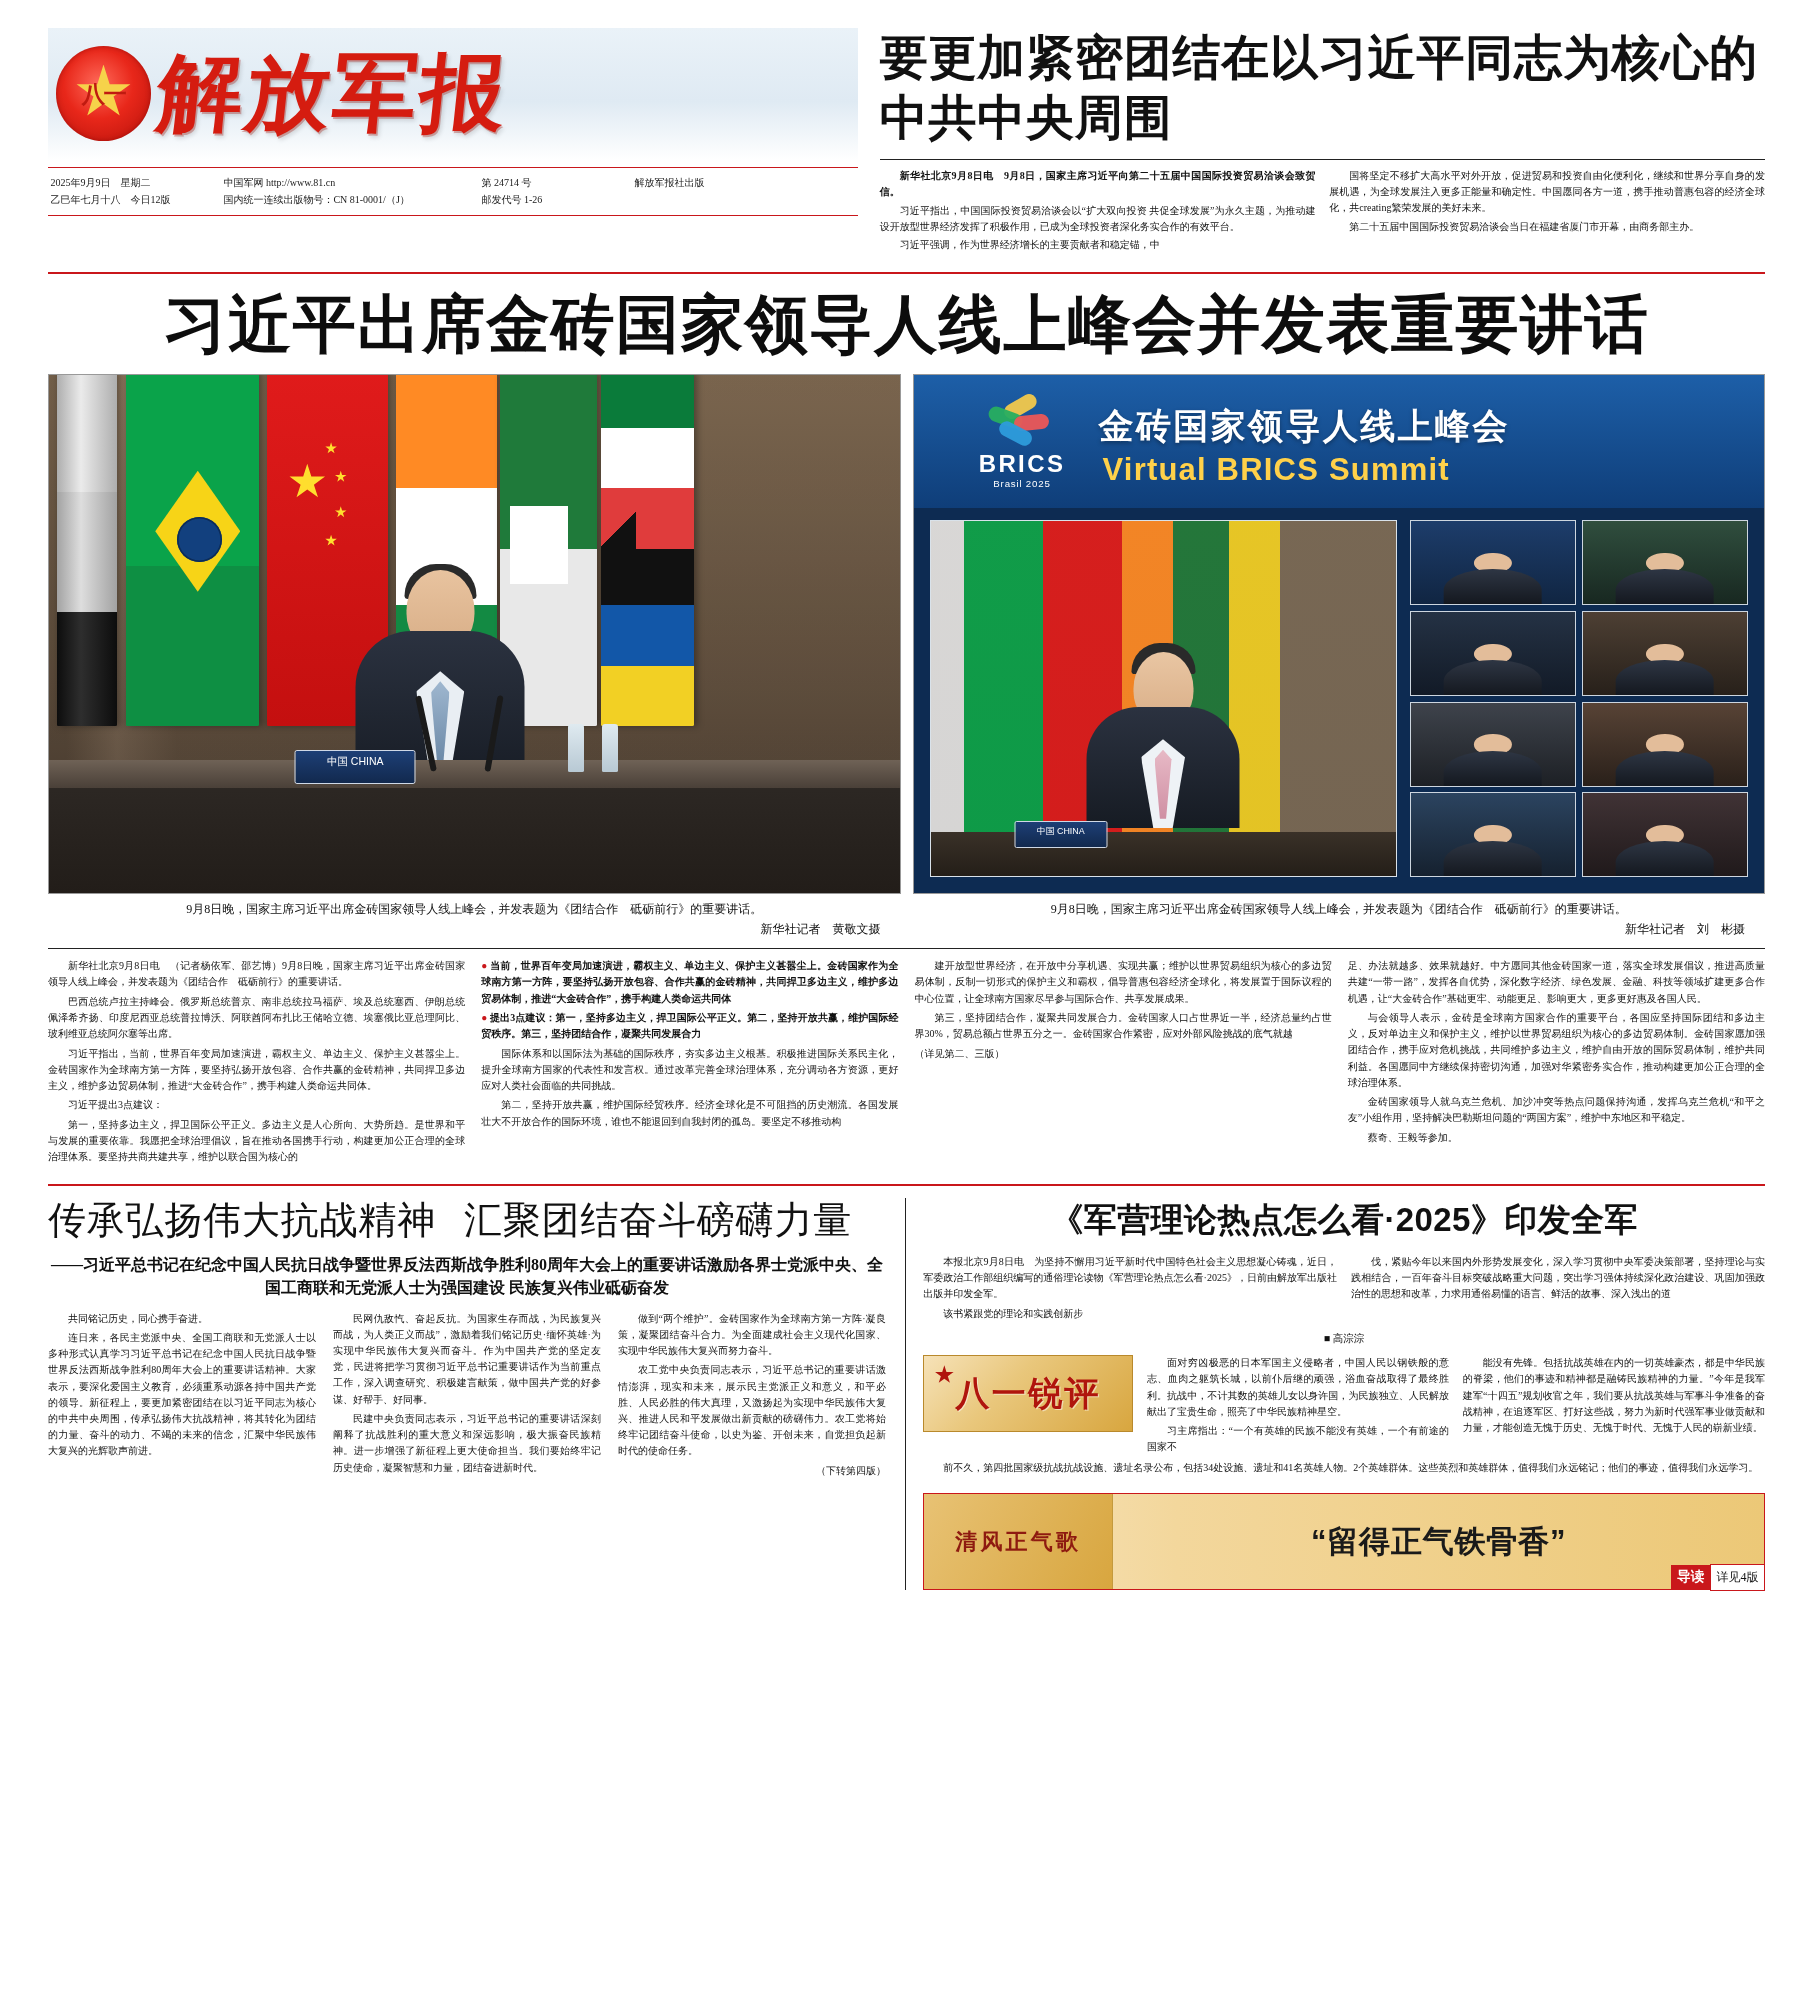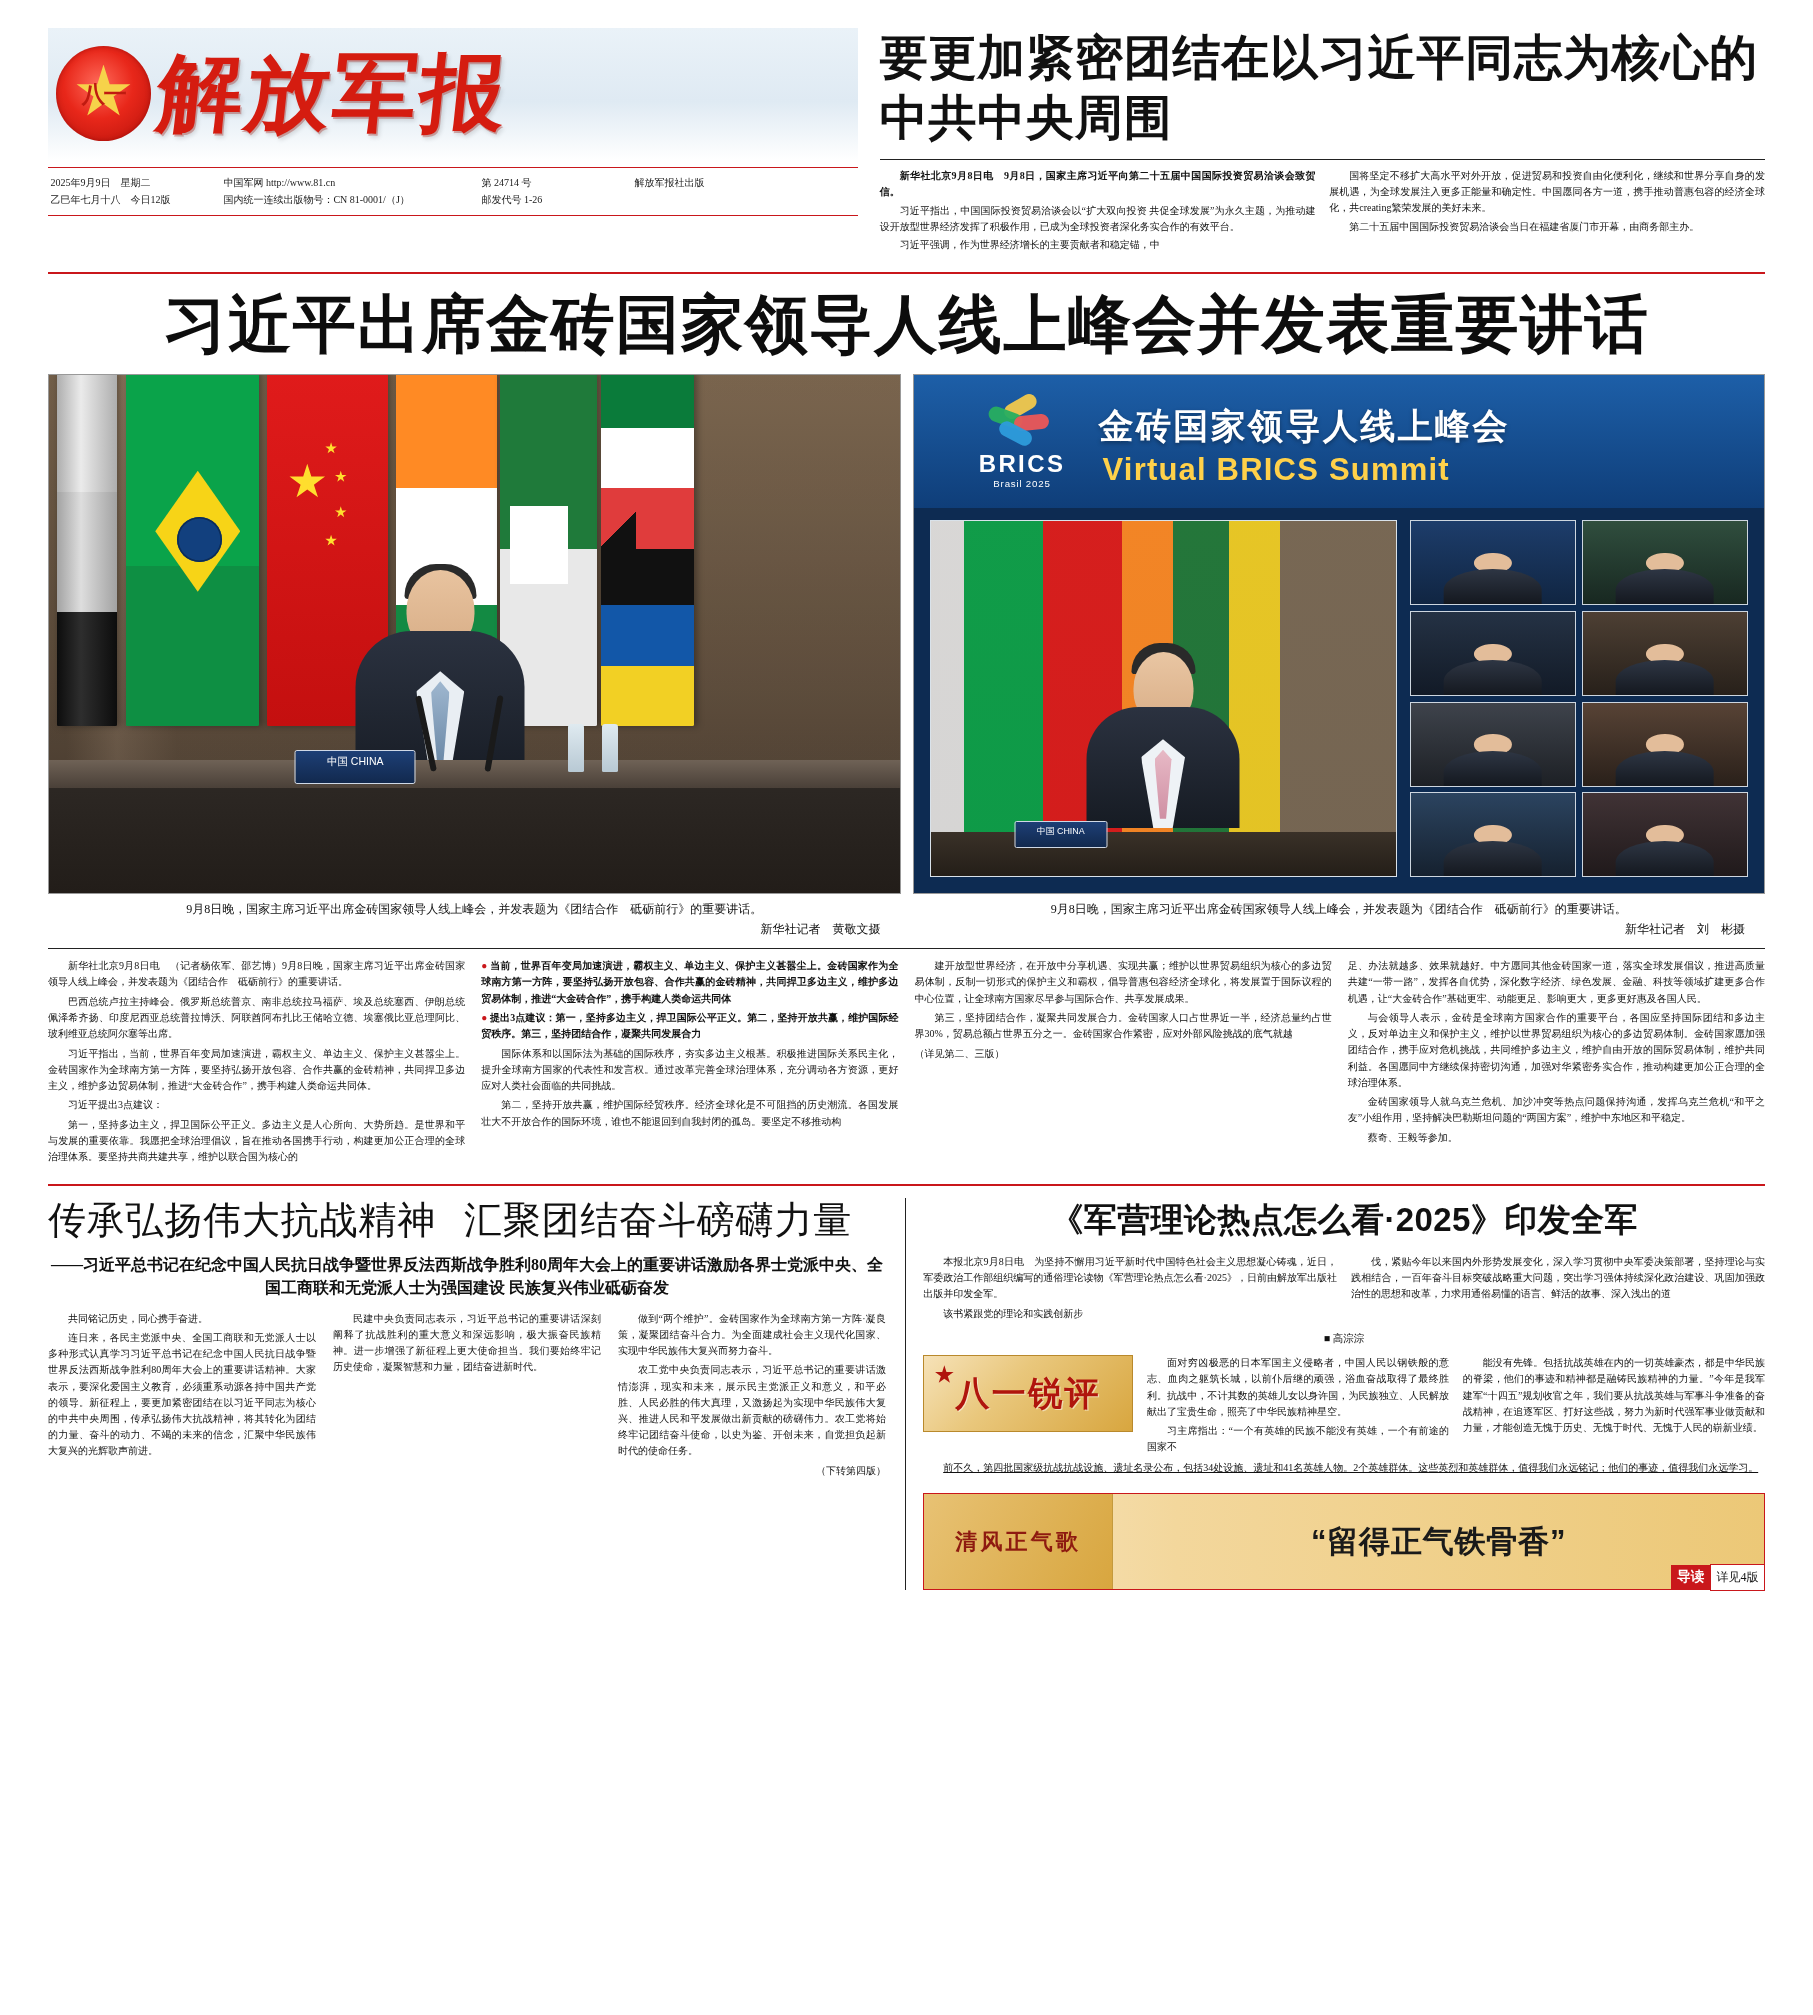--- a/index.html
+++ b/index.html
@@ -496,21 +496,21 @@
     text-shadow: 1.2px 1.2px 0 rgba(255,255,255,.5);
   }
   .badge-art .star {
     position:absolute; left: 10.5px; top: 8.9px; width: 19.3px; height:19.3px; background:#b0150d;
     clip-path: polygon(50% 0%, 61% 35%, 98% 35%, 68% 57%, 79% 91%, 50% 70%, 21% 91%, 32% 57%, 2% 35%, 39% 35%);
   }
   .pinglun .txt { flex:1; font-size: 10px; line-height:1.62; text-align: justify; }
   .pinglun .txt p { margin: 0 0 3.2px 0; text-indent: 2em; }
   .pl-belowcols { display:flex; gap: 13.7px; margin-top: 1.6px; font-size:10px; line-height:1.62; text-align:justify;}
   .pl-belowcols .col{flex:1;}
-  .pl-belowcols p{margin:0 0 3.2px 0; text-indent:2em;text-decoration:underline;}
+  .pl-belowcols p{margin:0 0 3.2px 0; text-indent:2em;}
 
   .readbox {
     margin-top: 13.7px;
     border: 1.2px solid #c9171b;
     background: linear-gradient(90deg,#f7e6c2 0%, #f3d79c 30%, #ecc877 100%);
     position: relative;
     height: 97px;
     display:flex; align-items:center;
   }
   .readbox .left {
@@ -772,20 +772,21 @@
       <div class="ll-title">
         <span>传承弘扬伟大抗战精神</span><span class="gap"></span><span>汇聚团结奋斗磅礴力量</span>
       </div>
       <div class="ll-sub">——习近平总书记在纪念中国人民抗日战争暨世界反法西斯战争胜利80周年大会上的重要讲话激励各界士党派中央、全国工商联和无党派人士为强国建设 民族复兴伟业砥砺奋发</div>
       <div class="ll-cols">
         <div class="col">
           <p>共同铭记历史，同心携手奋进。</p>
           <p>连日来，各民主党派中央、全国工商联和无党派人士以多种形式认真学习习近平总书记在纪念中国人民抗日战争暨世界反法西斯战争胜利80周年大会上的重要讲话精神。大家表示，要深化爱国主义教育，必须重系动源各持中国共产党的领导。新征程上，要更加紧密团结在以习近平同志为核心的中共中央周围，传承弘扬伟大抗战精神，将其转化为团结的力量、奋斗的动力、不竭的未来的信念，汇聚中华民族伟大复兴的光辉歌声前进。</p>
         </div>
         <div class="col">
+          <p>民网仇敌忾、奋起反抗。为国家生存而战，为民族复兴而战，为人类正义而战”，激励着我们铭记历史·缅怀英雄·为实现中华民族伟大复兴而奋斗。作为中国共产党的坚定友党，民进将把学习贯彻习近平总书记重要讲话作为当前重点工作，深入调查研究、积极建言献策，做中国共产党的好参谋、好帮手、好同事。</p>
           <p>民建中央负责同志表示，习近平总书记的重要讲话深刻阐释了抗战胜利的重大意义和深远影响，极大振奋民族精神。进一步增强了新征程上更大使命担当。我们要始终牢记历史使命，凝聚智慧和力量，团结奋进新时代。</p>
         </div>
         <div class="col">
           <p>做到“两个维护”。金砖国家作为全球南方第一方阵·凝良策，凝聚团结奋斗合力。为全面建成社会主义现代化国家、实现中华民族伟大复兴而努力奋斗。</p>
           <p>农工党中央负责同志表示，习近平总书记的重要讲话激情澎湃，现实和未来，展示民主党派正义和意义，和平必胜、人民必胜的伟大真理，又激扬起为实现中华民族伟大复兴、推进人民和平发展做出新贡献的磅礴伟力。农工党将始终牢记团结奋斗使命，以史为鉴、开创未来，自觉担负起新时代的使命任务。</p>
           <p class="noind" style="text-align:right">（下转第四版）</p>
         </div>
       </div>
     </div>
 

